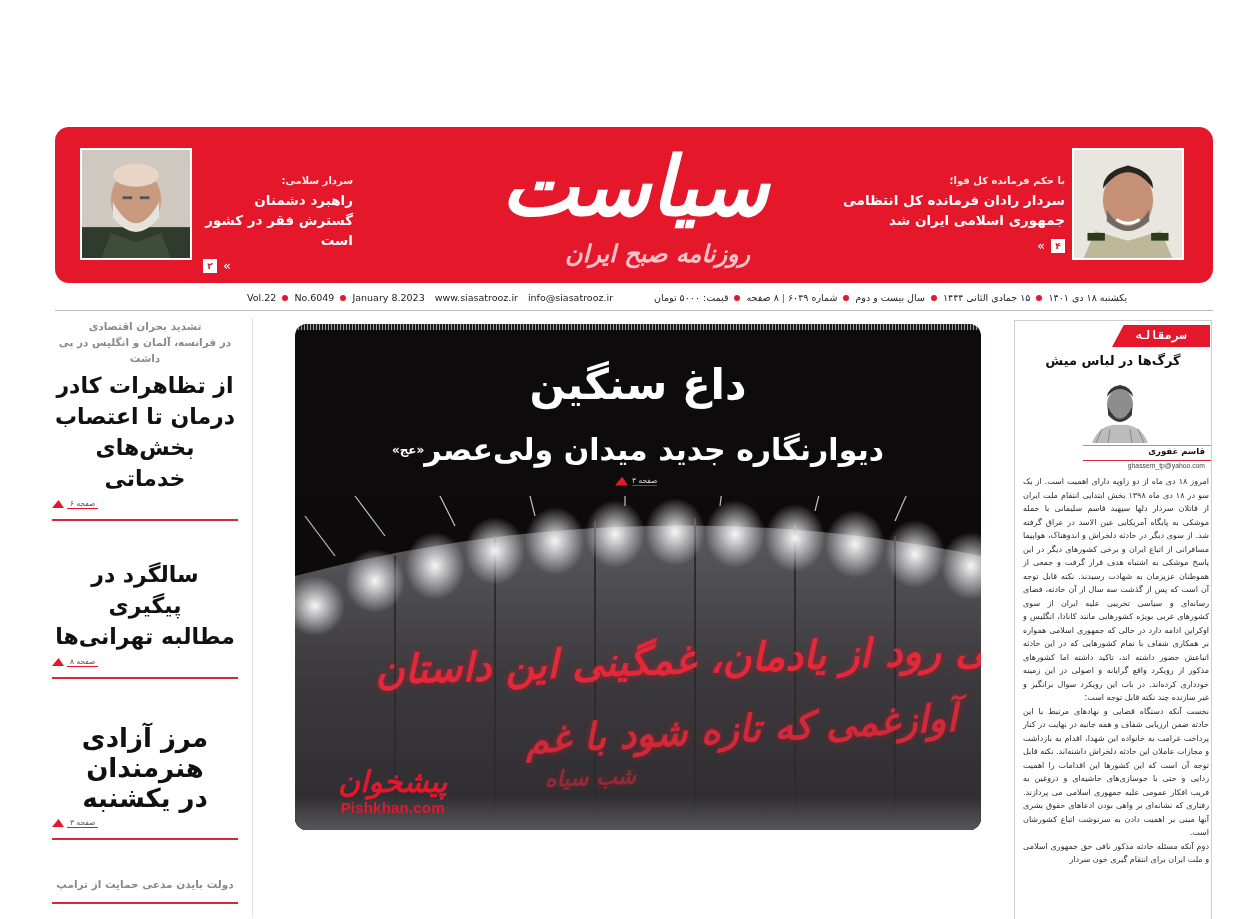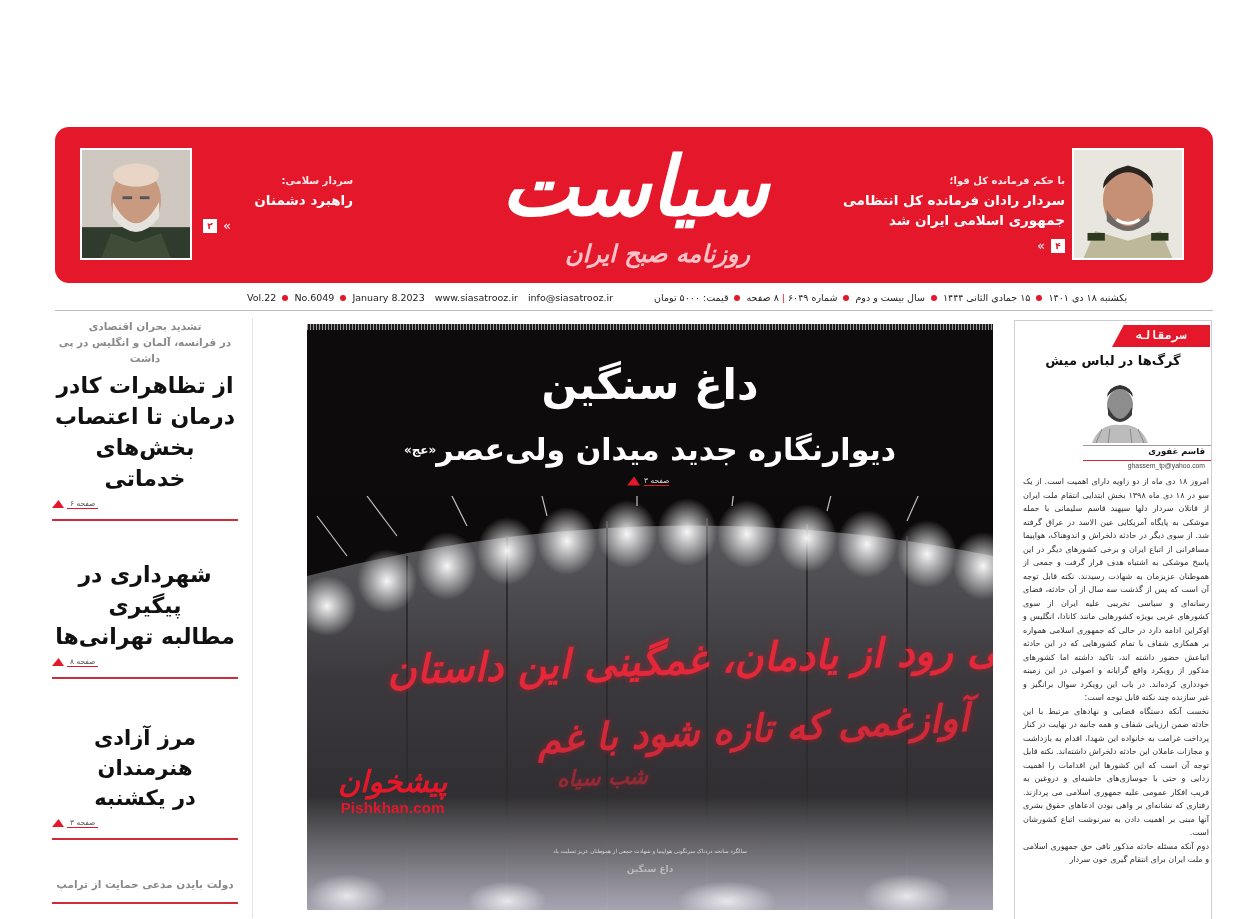--- a/index.html
+++ b/index.html
@@ -42,29 +42,29 @@
   .infobar .dot { display: inline-block; width: 6px; height: 6px; border-radius: 50%; background: #e5172b; margin: 0 3px; vertical-align: middle; }
   .infobar .ltr-part { direction: ltr; white-space: nowrap; }
   .infobar .fa-part { direction: rtl; white-space: nowrap; font-weight: normal; }
   .infobar .item { white-space: nowrap; }
   .rule-top { position: absolute; left: 55px; top: 310px; width: 1158px; height: 1px; background: #bbb; }
 
   
   .leftcol { position: absolute; left: 52px; top: 318px; width: 186px; direction: rtl; text-align: center; }
   .story { padding-bottom: 10px; border-bottom: 2px solid #d02b3b; margin-bottom: 38px; position: relative; }
   .story .kicker { color: #8a8a8a; font-size: 10.5px; font-weight: bold; line-height: 16px; }
-  .story .headline { font-size: 21px; font-weight: bold; line-height: 30px; color: #111; margin-top: 4px; }
+  .story .headline { font-size: 26px; font-weight: bold; line-height: 30px; color: #111; margin-top: 4px; }
   .story .headline.xl { font-size: 22px; line-height: 31px; }
   .story .page-ref { display: flex; align-items: center; gap: 3px; direction: ltr; margin-top: 5px; justify-content: flex-start; }
   .story .page-ref .tri { width: 12px; height: 8px; background: #e5172b; clip-path: polygon(0 100%, 55% 0, 100% 100%); }
   .story .page-ref span.txt { font-size: 7.5px; color: #555; border-bottom: 1px solid #e5172b; padding: 0 3px; direction: rtl; }
   .colrule { position: absolute; left: 252px; top: 318px; width: 1px; height: 600px; background: #e3e3e3; }
 
   
-  .hero { position: absolute; left: 307px; top: 324px; width: 686px; height: 586px; background: #0d0b0c; overflow: hidden; }
+  .hero { position: absolute; left: 295px; top: 324px; width: 686px; height: 506px; background: #0d0b0c; overflow: hidden; border-radius: 12px; }
   .hero .ticks { position: absolute; left: 0; top: 0; width: 100%; height: 6px;
     background: repeating-linear-gradient(90deg, #9a9a9a 0 1px, #1c1c1c 1px 3px); }
   .hero .title { position: absolute; top: 36px; width: 100%; text-align: center; color: #fff; direction: rtl; font-weight: bold; font-size: 42px; line-height: 50px; }
   .hero .subtitle { position: absolute; top: 98px; width: 100%; text-align: center; color: #fff; direction: rtl; font-weight: bold; font-size: 30px; line-height: 56px; }
   .hero .subtitle sup { font-size: 12px; vertical-align: top; }
   .hero .page-ref { position: absolute; top: 152px; left: 320px; display: flex; gap: 4px; align-items: center; }
   .hero .page-ref .tri { width: 13px; height: 9px; background: #e5172b; clip-path: polygon(0 100%, 55% 0, 100% 100%); }
   .hero .page-ref .txt { font-size: 7.5px; color: #ddd; direction: rtl; border-bottom: 1px solid #e5172b; }
   .hero .photo { position: absolute; left: 0; top: 172px; width: 686px; height: 414px; }
   .hero .photo svg { width: 100%; height: 100%; display: block; }
@@ -105,20 +105,21 @@
       <path d="M32 54 Q56 98 80 54 L80 70 Q56 100 32 70 Z" fill="#e6e2dc"></path>
       <ellipse cx="56" cy="26" rx="24" ry="12" fill="#e8d5c6"></ellipse>
       <rect x="42" y="48" width="10" height="3" fill="#555"></rect>
         <rect x="60" y="48" width="10" height="3" fill="#555"></rect>
     </svg>
   </div>
   <div class="teaser left">
     <div class="kicker">سردار سلامی:</div>
     <div class="headline">
       <div>راهبرد دشمنان</div>
+      <div>گسترش فقر در کشور است</div>
     </div>
     <div class="page-ref" style="direction:ltr;justify-content:flex-start;">
       <span class="page-badge">۲</span>
       <span class="chevrons">«</span>
     </div>
   </div>
 
   <div class="logo">
     <div class="logo-main">سیاست روز</div>
     <div class="logo-sub">روزنامه صبح ایران</div>
@@ -190,21 +191,21 @@
       <div>بخش‌های خدماتی</div>
     </div>
     <div class="page-ref">
       <span class="tri"></span>
       <span class="txt">صفحه ۶</span>
     </div>
   </div>
 
   <div class="story" style="margin-bottom:44px;">
     <div class="headline xl">
-      <div>شهرداری در پیگیری</div>
+      <div>سالگرد در پیگیری</div>
       <div>مطالبه تهرانی‌ها</div>
     </div>
     <div class="page-ref">
       <span class="tri"></span>
       <span class="txt">صفحه ۸</span>
     </div>
   </div>
 
   <div class="story" style="margin-bottom:36px;">
     <div class="headline">

